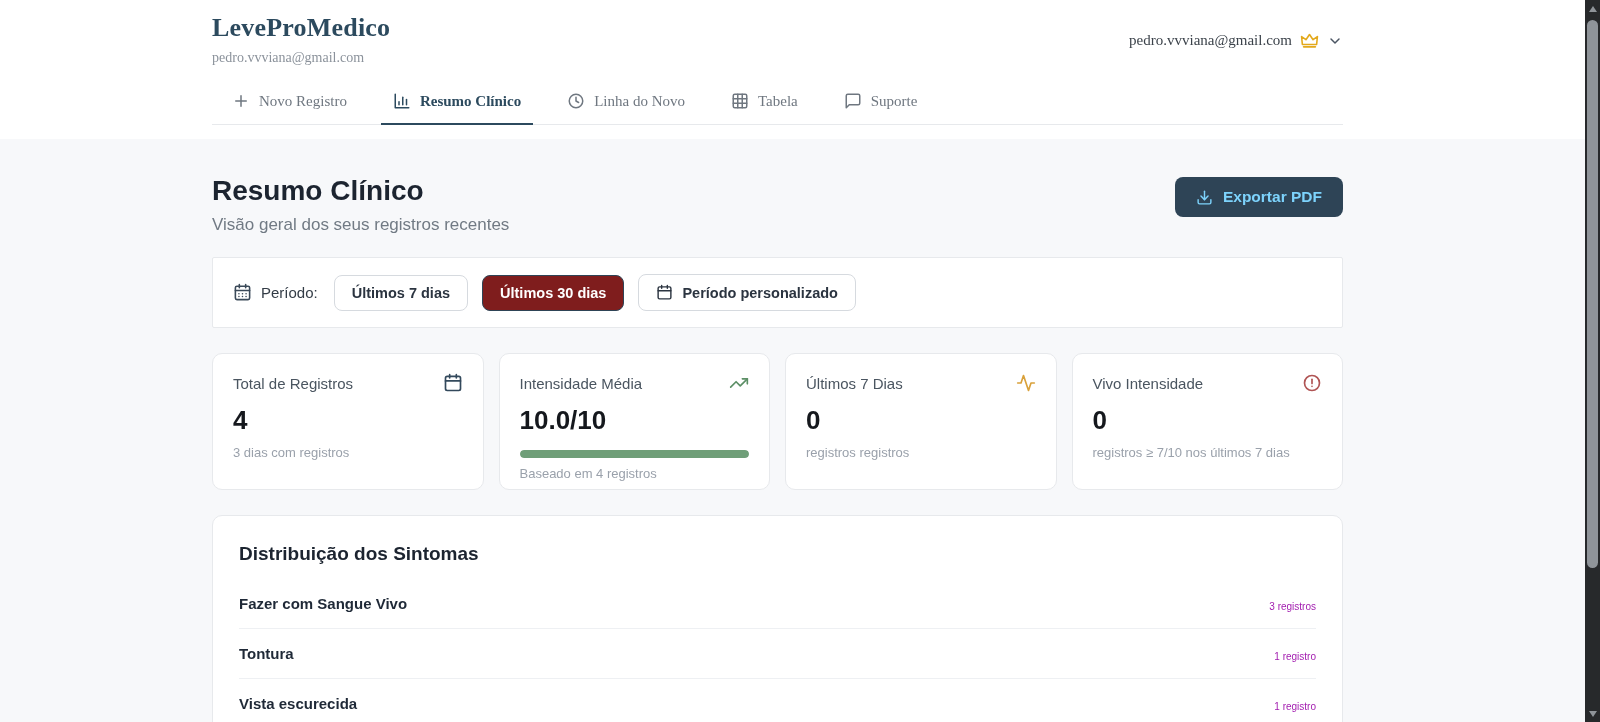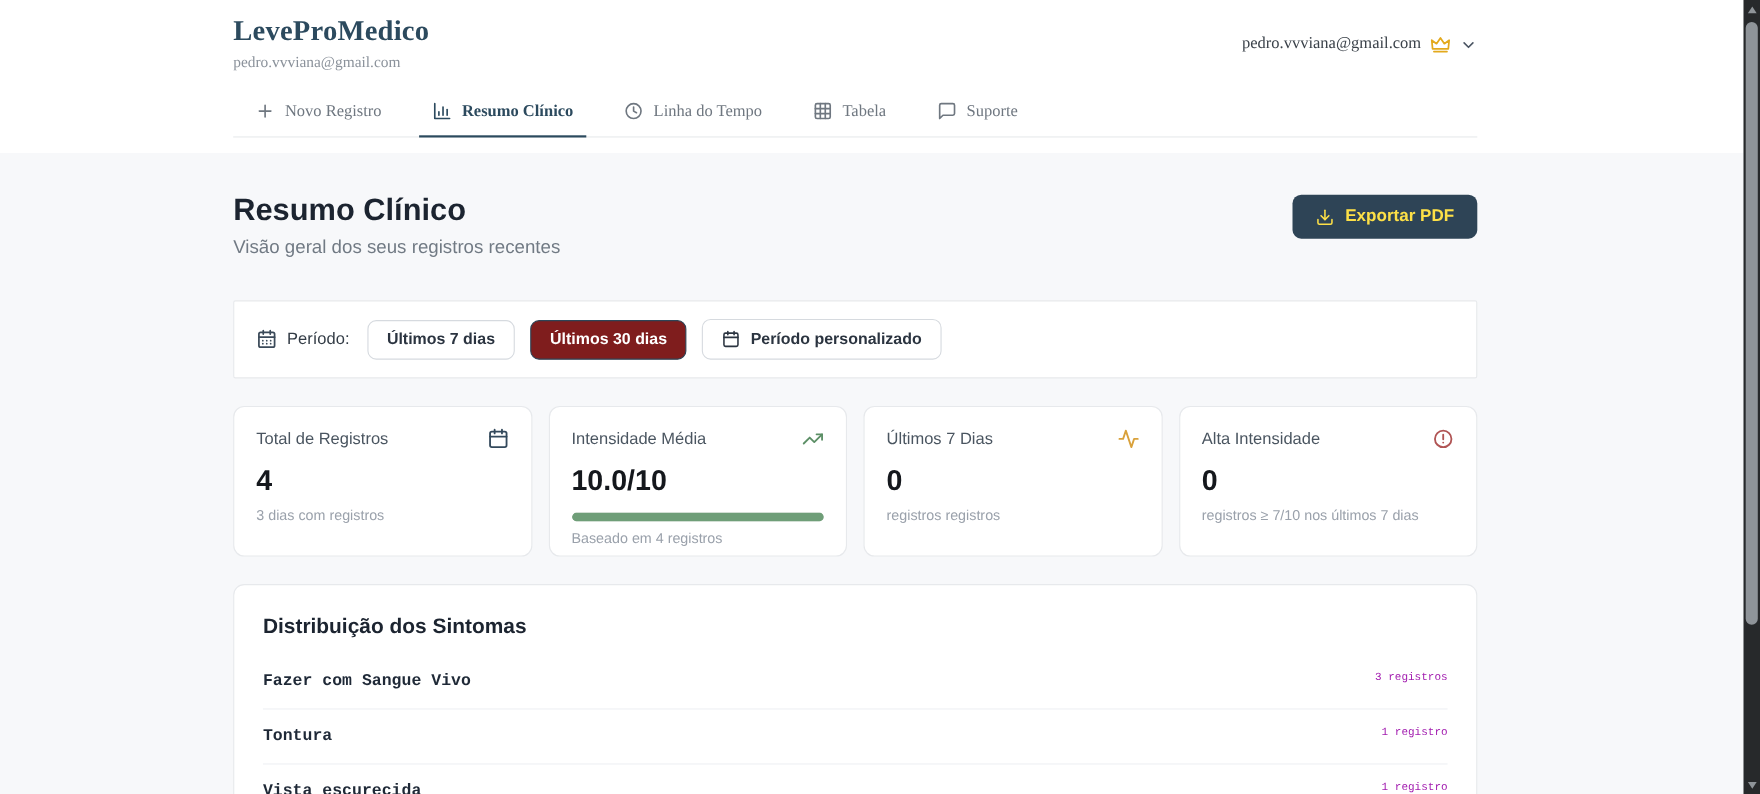--- a/index.html
+++ b/index.html
@@ -40,28 +40,28 @@
   .tab .ticon { display: inline-flex; }
   .app-header .pad-bottom { height: 14px; }
 
   
   main { width: 1131px; margin-left: 212px; padding-top: 36px; }
   .page-head { display: flex; justify-content: space-between; align-items: flex-start; }
   .page-title { font-size: 28px; font-weight: 700; color: #1c2430; }
   .page-subtitle { font-size: 17px; color: #717a84; margin-top: 8px; }
   .export-btn {
     display: flex; align-items: center; gap: 10px;
-    background: #2e4456; color: #fde047; border: none; border-radius: 8px;
+    background: #2e4456; color: #7dd3fc; border: none; border-radius: 8px;
     font-family: inherit; font-size: 15.5px; font-weight: 600;
     padding: 11px 21px; cursor: pointer; margin-top: 2px;
   }
 
   
   .period-card {
-    margin-top: 38px; background: #ffffff; border: 1px solid #e7e9ec; border-radius: 2px;
+    margin-top: 22px; background: #ffffff; border: 1px solid #e7e9ec; border-radius: 2px;
     padding: 16px 20px; display: flex; align-items: center; gap: 14px;
   }
   .period-label { display: flex; align-items: center; gap: 9px; font-size: 15px; color: #333c46; margin-right: 2px; }
   .period-label .picon { color: #3b4a59; display: inline-flex; }
   .pbtn {
     font-family: inherit; font-size: 14.5px; font-weight: 600; color: #2b3440;
     background: #ffffff; border: 1px solid #d6dadf; border-radius: 8px;
     padding: 9px 17px; cursor: pointer; display: flex; align-items: center; gap: 9px;
   }
   .pbtn.active { background: #7f1d1d; color: #ffffff; border-color: #2e4456; }
@@ -85,22 +85,22 @@
   .stat-card .tight { margin-top: 8px; }
 
   
   .symptoms-card {
     margin-top: 25px; background: #ffffff; border: 1px solid #e7e9ec; border-radius: 10px;
     padding: 27px 26px;
   }
   .symptoms-title { font-size: 19px; font-weight: 700; color: #1c2430; }
   .symptom-list { margin-top: 14px; }
   .symptom-row {
-    display: flex; justify-content: space-between; align-items: flex-start;
-    padding: 16px 0; border-bottom: 1px solid #eef0f3; font-family: Liberation Mono, monospace;
+    display: flex; justify-content: space-between; align-items: flex-end;
+    padding: 16px 0; border-bottom: 1px solid #eef0f3;
   }
   .symptom-row:last-child { border-bottom: none; }
   .symptom-label { font-size: 15px; font-weight: 600; color: #1f2937; }
   .symptom-count { font-size: 10px; color: #a21caf; }
 
   
   .scrollbar { position: absolute; right: 0; top: 0; width: 15px; height: 722px; background: #27292b; }
   .sb-arrow { position: absolute; left: 0; width: 15px; height: 17px; display: flex; align-items: center; justify-content: center; cursor: pointer; }
   .sb-arrow.up { top: 0; } .sb-arrow.down { bottom: 0; }
   .sb-arrow .tri { width: 0; height: 0; border-left: 4.5px solid transparent; border-right: 4.5px solid transparent; }
@@ -157,21 +157,21 @@
         </span>
         <span>Resumo Clínico</span>
       </div>
       <div class="tab">
         <span class="ticon">
           <svg width="18" height="18" viewBox="0 0 24 24" fill="none" stroke="currentColor" stroke-width="2" stroke-linecap="round" stroke-linejoin="round">
               <circle cx="12" cy="12" r="9"></circle>
               <path d="M12 7v5l3.5 2"></path>
             </svg>
         </span>
-        <span>Linha do Tempo</span>
+        <span>Linha do Novo</span>
       </div>
       <div class="tab">
         <span class="ticon">
           <svg width="18" height="18" viewBox="0 0 24 24" fill="none" stroke="currentColor" stroke-width="2" stroke-linecap="round" stroke-linejoin="round">
               <rect x="3" y="3" width="18" height="18" rx="2"></rect>
               <path d="M3 9h18M3 15h18M9 3v18M15 3v18"></path>
             </svg>
         </span>
         <span>Tabela</span>
       </div>
@@ -273,21 +273,21 @@
                 <path d="M22 12h-4l-3 9L9 3l-3 9H2"></path>
               </svg>
           </span>
         </div>
         <div class="stat-value">0</div>
         <div class="stat-sub">registros registros</div>
       </div>
 
       <div class="stat-card">
         <div class="stat-head">
-          <span class="stat-title">Alta Intensidade</span>
+          <span class="stat-title">Vivo Intensidade</span>
           <span class="stat-icon ic-red">
             <svg width="20" height="20" viewBox="0 0 24 24" fill="none" stroke="currentColor" stroke-width="2" stroke-linecap="round" stroke-linejoin="round">
                 <circle cx="12" cy="12" r="9"></circle>
                 <line x1="12" y1="7.5" x2="12" y2="12.5"></line>
                 <line x1="12" y1="16" x2="12.01" y2="16"></line>
               </svg>
           </span>
         </div>
         <div class="stat-value">0</div>
         <div class="stat-sub">registros ≥ 7/10 nos últimos 7 dias</div>

